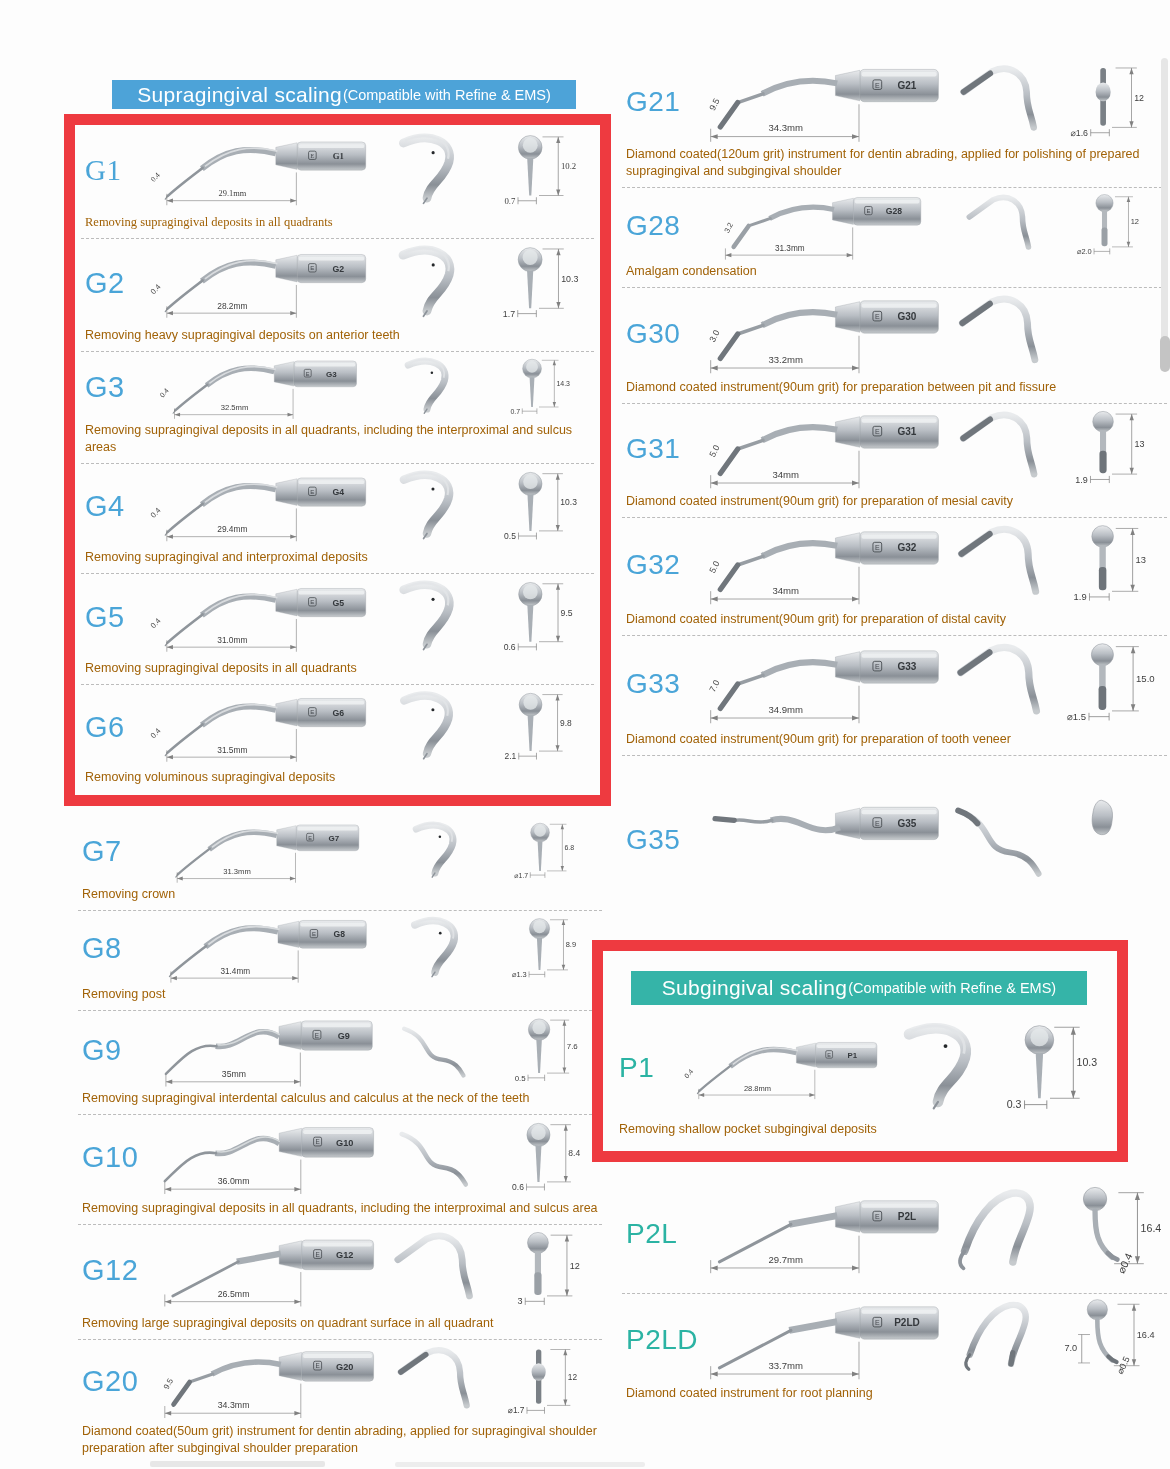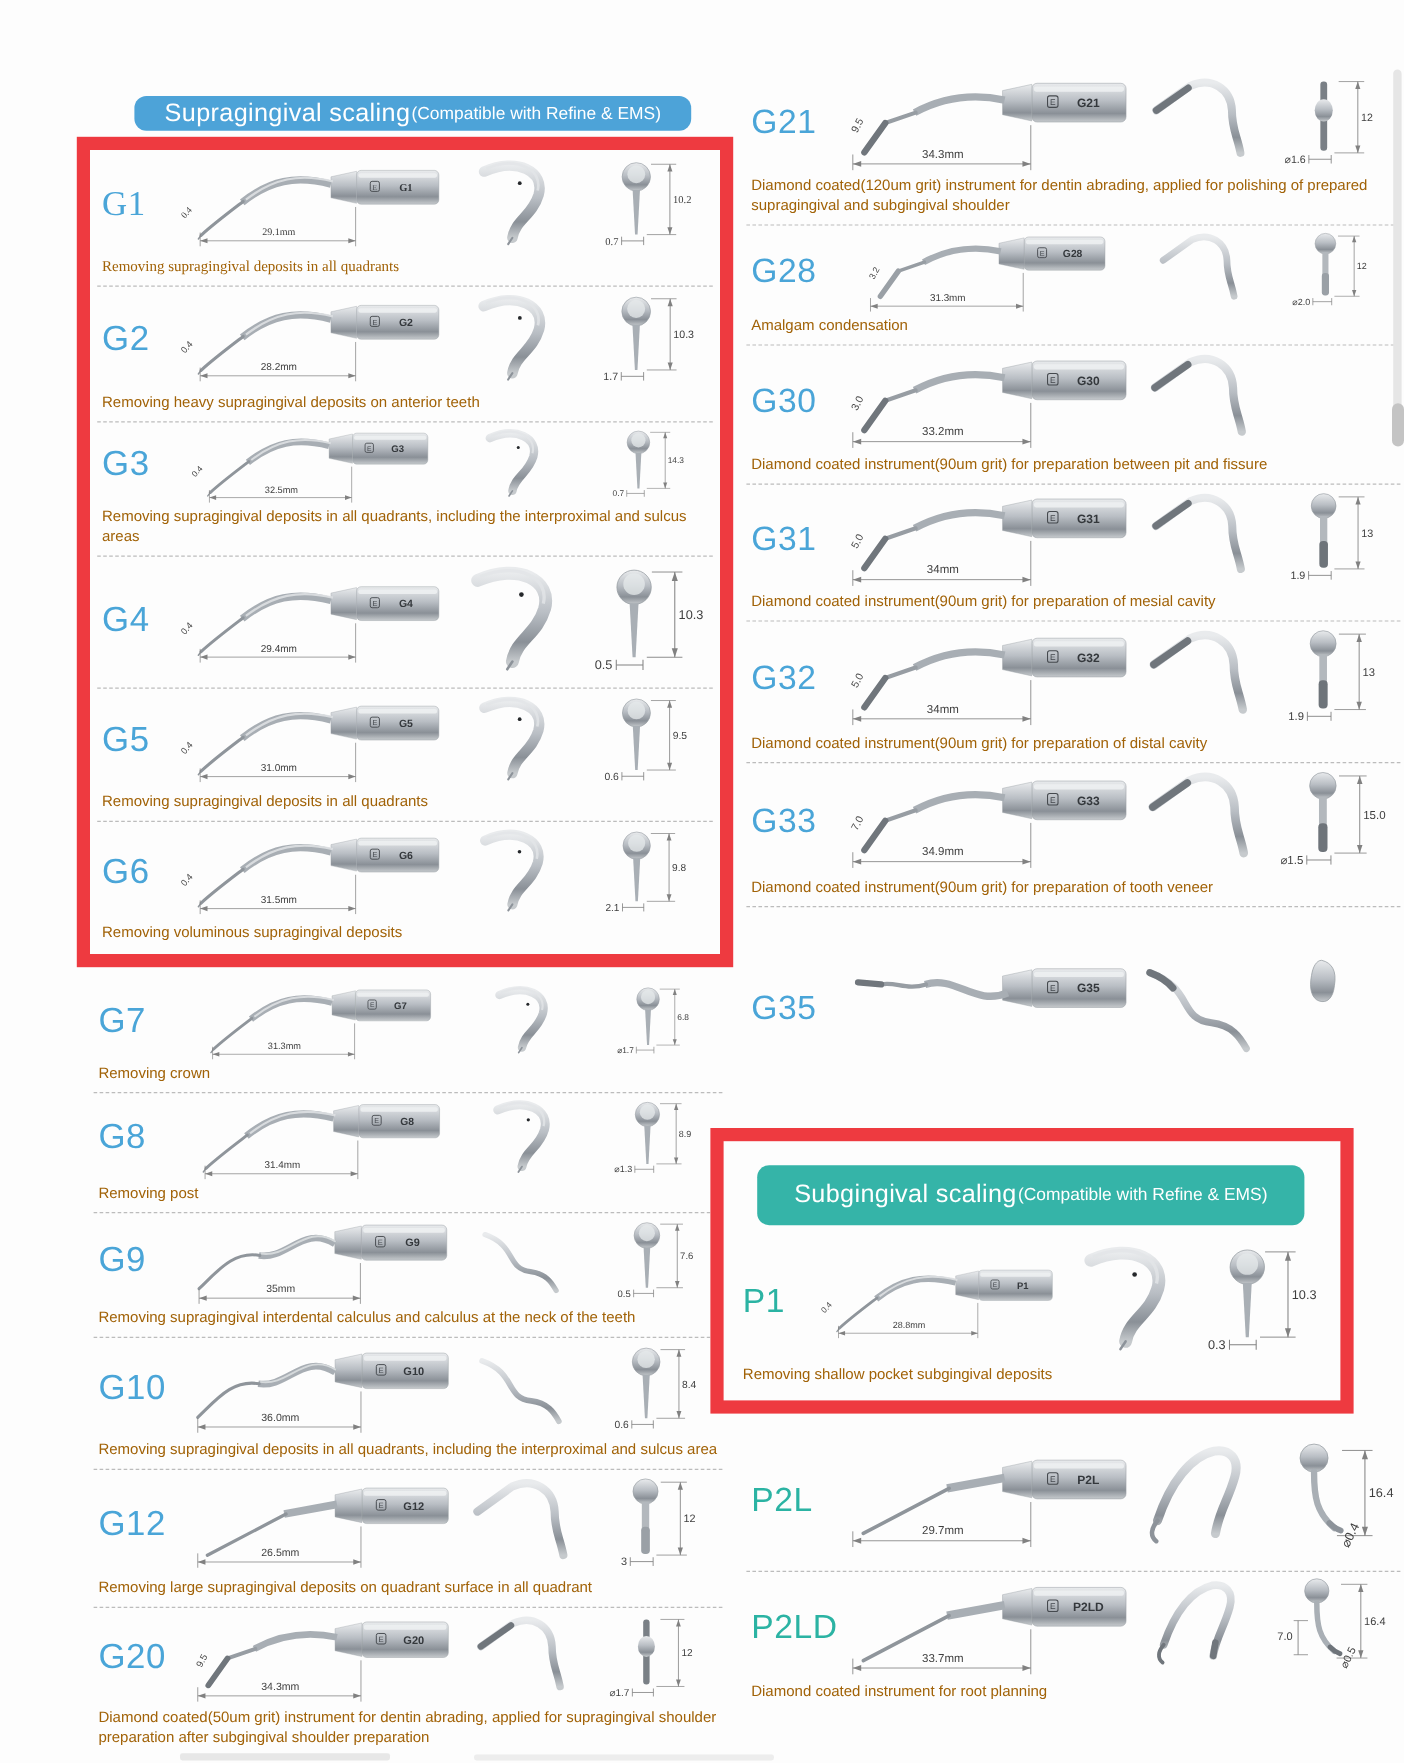--- a/index.html
+++ b/index.html
@@ -8,26 +8,26 @@
     width:1170px;height:1469px;position:relative;overflow:hidden;
     background:#fdfdfd;font-family:"Liberation Sans",sans-serif;
   }
   .page{position:absolute;inset:0;background:#fdfdfd;}
   .col{position:absolute;}
   .col-left{left:78px;top:80px;width:524px;}
   .col-right{left:622px;top:58px;width:545px;}
 
   .sec-header{
     display:flex;align-items:center;justify-content:center;gap:1px;
-    color:#fff;white-space:nowrap;border-radius:10px;
+    color:#fff;white-space:nowrap;
   }
   .sec-header .sec-title{font-size:21px;letter-spacing:0.3px;}
   .sec-header .sec-paren{font-size:14.5px;}
   #sup-header{background:#4da3d8;height:29px;margin:0 26px 0 34px;}
-  #sub-header{background:#35b4a8;height:50px;margin:0 18px 10px 16px;text-align:center;}
+  #sub-header{background:#35b4a8;height:34px;margin:0 18px 10px 16px;text-align:center;}
 
   .hl-box{border:11px solid #ee3a40;background:#fdfdfd;}
   #box-left{margin:5px -9px 10px -14px;padding:2px 6px;}
   #box-right{margin:14px 0 14px -30px;width:536px;box-sizing:border-box;padding:20px 12px 6px;}
 
   .row{
     display:grid;
     grid-template-columns:64px 1fr 118px 106px;
     grid-template-rows:1fr auto;
     align-items:center;
@@ -270,20 +270,21 @@
               <path d="M72,76 l-2.4,-7 h4.8 Z" fill="#818181"></path>
               <line x1="54" y1="9" x2="78" y2="9" stroke="#818181" stroke-width="0.7"></line>
               <line x1="50" y1="76" x2="78" y2="76" stroke="#818181" stroke-width="0.7"></line>
               <text x="75" y="46" font-size="10" fill="#3e3e3e">10.3</text>
               <line x1="26" y1="82" x2="47" y2="82" stroke="#818181" stroke-width="0.8"></line>
               <line x1="26" y1="78" x2="26" y2="86" stroke="#818181" stroke-width="0.8"></line>
               <line x1="47" y1="78" x2="47" y2="86" stroke="#818181" stroke-width="0.8"></line>
               <text x="23" y="85.5" text-anchor="end" font-size="10" fill="#3e3e3e">0.5</text>
             </svg>
           </div>
+          <div class="desc">Removing supragingival and interproximal deposits</div>
         </div>
         <div class="row" style="height: 111px;">
           <div class="model" style="color:#4aa5d8">G5</div>
           <div class="ph main">
             <svg viewBox="0 0 290 95" preserveAspectRatio="xMidYMid meet">
               <rect x="197" y="10" width="90" height="37" rx="5" fill="url(#met)" stroke="#9aa0a5" stroke-width="0.5"></rect>
               <rect x="199" y="13" width="86" height="5" rx="2" fill="#eff1f2" opacity="0.85"></rect>
               <path d="M169,17 L197,11 L197,46 L169,40 Z" fill="url(#met)" stroke="#9aa0a5" stroke-width="0.4"></path>
               <rect x="212" y="22" width="10" height="11" rx="2" fill="none" stroke="#45494e" stroke-width="1"></rect>
               <text x="217" y="31" text-anchor="middle" font-size="8" fill="#45494e">E</text>

